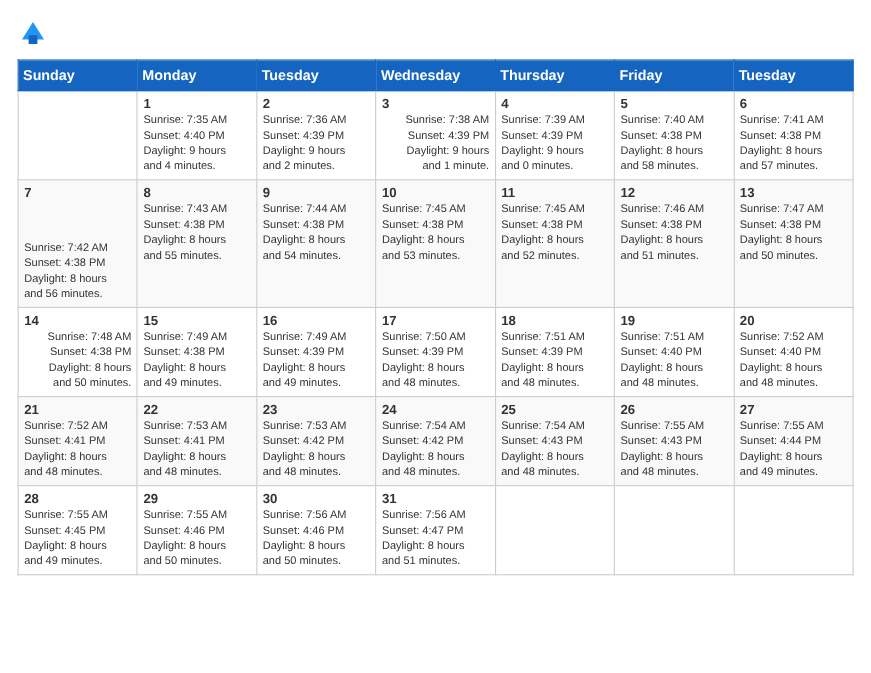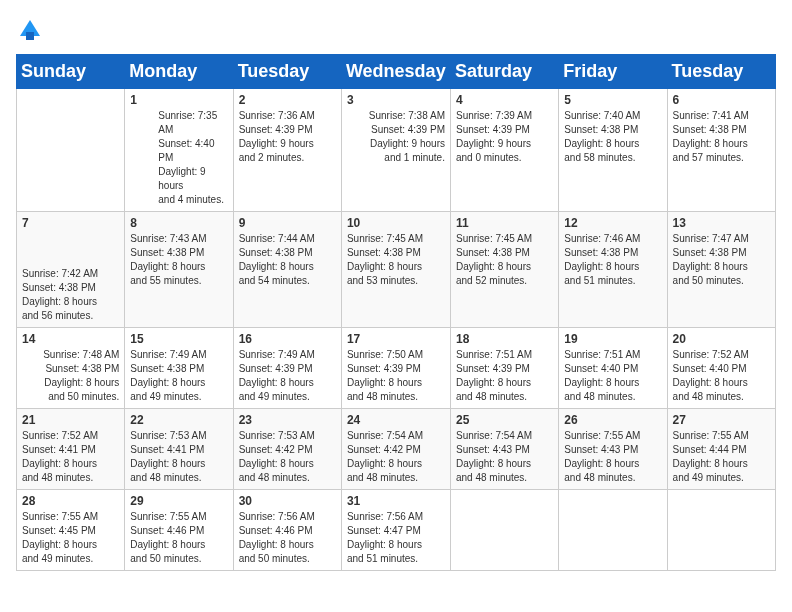--- a/index.html
+++ b/index.html
@@ -54,21 +54,21 @@
     }
     .calendar {
       width: 100%;
       border-collapse: collapse;
       border: 1px solid #ccc;
     }
     .calendar th {
       background-color: #1565c0;
       color: #fff;
       padding: 6px 4px;
-      font-size: 18px;
+      font-size: 13px;
       font-weight: bold;
       border: 1px solid #1565c0;
       text-align: left;
     }
     .calendar td {
       border: 1px solid #ccc;
       vertical-align: top;
       padding: 4px 5px;
       width: 108px;
       min-height: 80px;
@@ -114,31 +114,31 @@
   </div>
 </div>
 
 <table class="calendar">
   <thead>
     <tr>
     <th>Sunday</th>
         <th>Monday</th>
         <th>Tuesday</th>
         <th>Wednesday</th>
-        <th>Saturday</th>
+        <th>Thursday</th>
         <th>Friday</th>
         <th>Tuesday</th>
       </tr>
   </thead>
   <tbody id="calendar-body">
   <tr>
         <td class="empty-cell"></td>
         <td>
           <span class="day-num">1</span>
-          <div class="day-info" style="white-space: pre-line; margin-left: 28px;">Sunrise: 7:35 AM
+          <div class="day-info" style="white-space: pre-line;">Sunrise: 7:35 AM
 Sunset: 4:40 PM
 Daylight: 9 hours
 and 4 minutes.</div>
         </td>
         <td>
           <span class="day-num">2</span>
           <div class="day-info" style="white-space: pre-line;">Sunrise: 7:36 AM
 Sunset: 4:39 PM
 Daylight: 9 hours
 and 2 minutes.</div>

